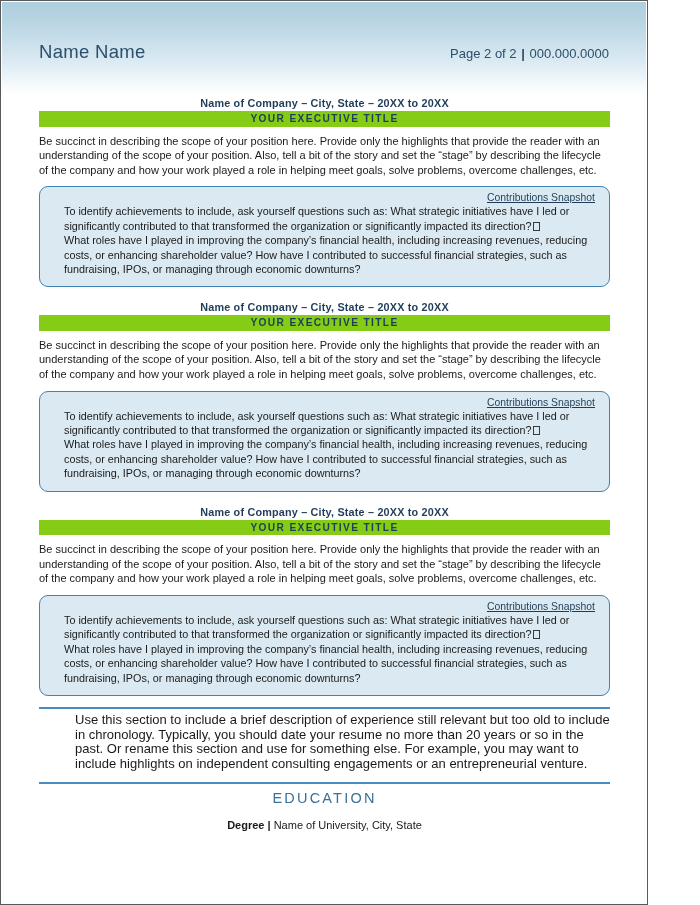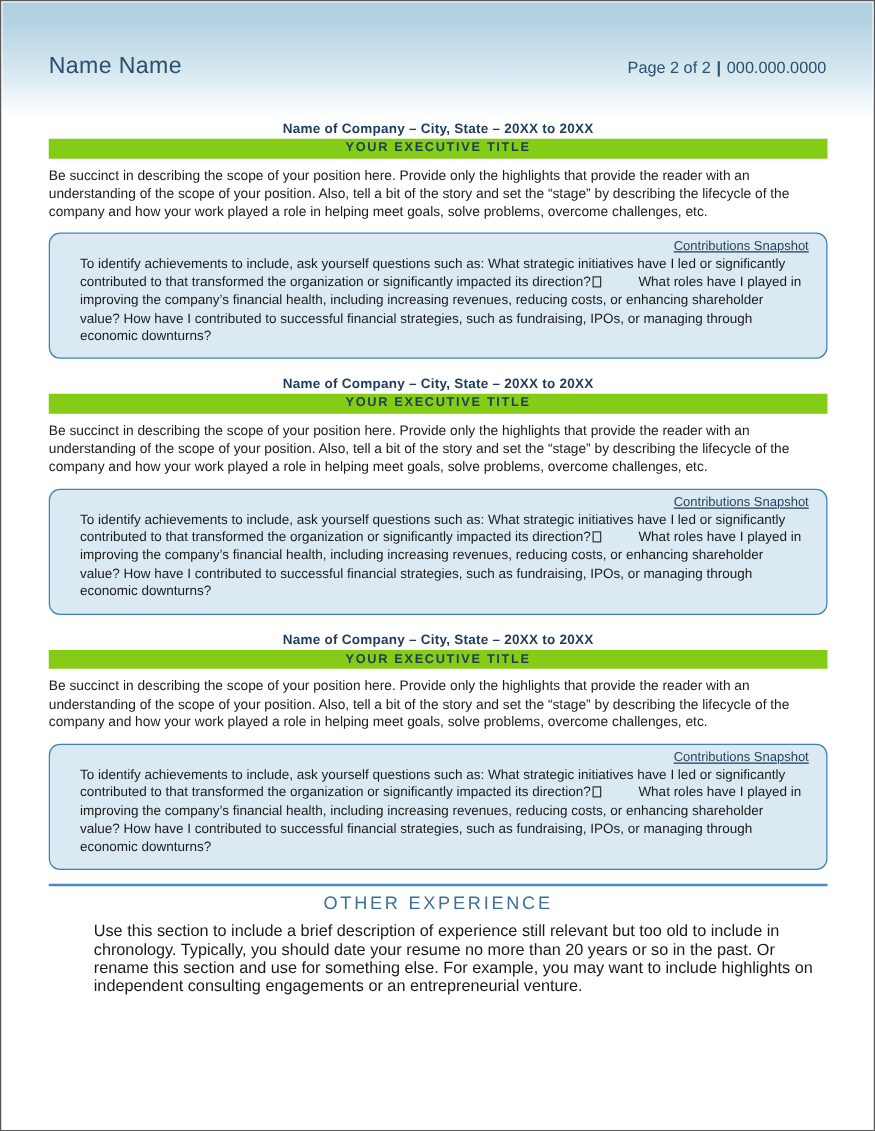--- a/index.html
+++ b/index.html
@@ -5,21 +5,21 @@
   html, body {
     margin: 0;
     padding: 0;
     background: #ffffff;
   }
   body {
     font-family: "Liberation Sans", sans-serif;
   }
   .page {
     position: relative;
-    width: 700px;
+    width: 648px;
     height: 905px;
     box-sizing: border-box;
     background: #ffffff;
     border: 1px solid #595959;
     overflow: hidden;
   }
   
   .header-band {
     position: absolute;
     left: 1px;
@@ -198,19 +198,23 @@
       <div class="title-band">YOUR EXECUTIVE TITLE</div>
       <div class="scope-text">Be succinct in describing the scope of your position here. Provide only the highlights that provide the reader with an understanding of the scope of your position. Also, tell a bit of the story and set the “stage” by describing the lifecycle of the company and how your work played a role in helping meet goals, solve problems, overcome challenges, etc.</div>
       <div class="snapshot">
         <div class="snapshot-title">Contributions Snapshot</div>
         <div class="snapshot-body"><span>To identify achievements to include, ask yourself questions such as: What strategic initiatives have I led or significantly contributed to that transformed the organization or significantly impacted its direction?</span><span class="tofu"></span><span>What roles have I played in improving the company’s financial health, including increasing revenues, reducing costs, or enhancing shareholder value? How have I contributed to successful financial strategies, such as fundraising, IPOs, or managing through economic downturns?</span></div>
       </div>
     </div>
 
     <div class="section">
       <div class="rule"></div>
-      <div class="section-title">OTHER EXPERIENCE</div>
       <div class="section-body">Use this section to include a brief description of experience still relevant but too old to include in chronology. Typically, you should date your resume no more than 20 years or so in the past. Or rename this section and use for something else. For example, you may want to include highlights on independent consulting engagements or an entrepreneurial venture.</div>
     </div>
 
+    <div class="section">
+      <div class="rule"></div>
+      <div class="section-title">EDUCATION</div>
+      <div class="edu-line"><span class="degree">Degree</span> <span class="bar">|</span> <span>Name of University, City, State</span></div>
+    </div>
 
   </div>
 </div>
 
 </body></html>

